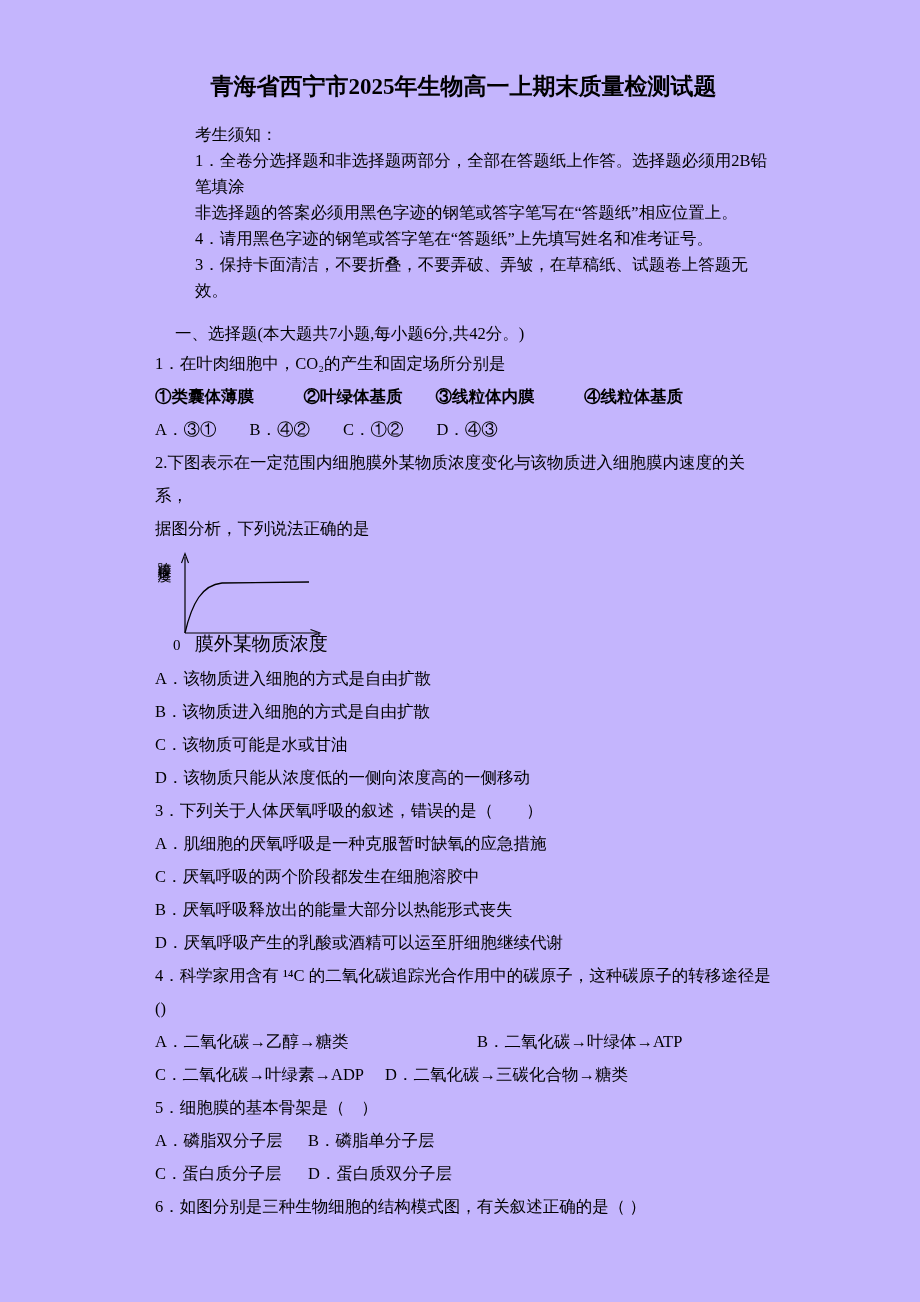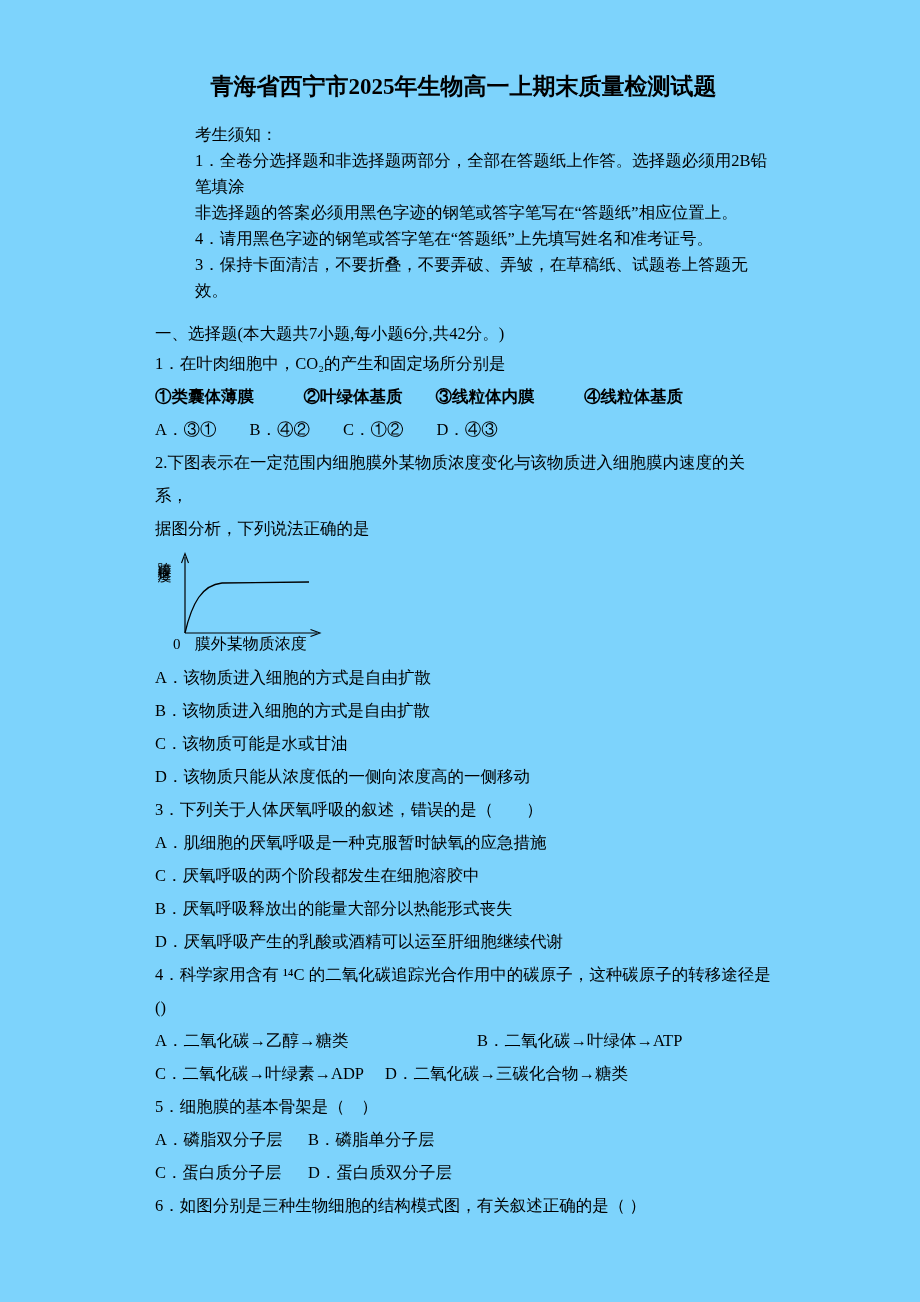--- a/index.html
+++ b/index.html
@@ -1,20 +1,20 @@
 <!DOCTYPE html>
 <html><head>
 <meta charset="utf-8">
 <style>
   html, body { margin: 0; padding: 0; background: #ffffff; }
   .page {
     width: 920px;
     min-height: 1302px;
     margin: 0 auto;
-    background: #7dd3fc;
+    background: #c4b5fd;
     color: #000000;
     font-family: "Liberation Serif", "DejaVu Serif", serif;
     box-sizing: border-box;
     padding: 72px 148px 60px 155px;
     position: relative;
     overflow: hidden;
   }
   .title {
     font-size: 23px;
     line-height: 30px;
@@ -25,20 +25,21 @@
   p { margin: 0; white-space: pre-wrap; }
   .notice p {
     font-size: 16.5px;
     line-height: 26px;
     margin-left: 40px;
   }
   .section-heading {
     margin-top: 17px;
     font-size: 16.5px;
     line-height: 26px;
+    margin-left: 20px;
   }
   .q {
     font-size: 16.5px;
     line-height: 33px;
   }
   .bold { font-weight: 700; }
   .cell { display: inline-block; }
   .w322 { width: 322px; }
   .w230 { width: 230px; }
   .w153 { width: 153px; }
@@ -68,21 +69,21 @@
     white-space: nowrap;
   }
   .graph-origin {
     display: inline-block;
     width: 12px;
     margin-left: -2px;
   }
   .graph-xlabel {
     display: inline-block;
     margin-left: 6px;
-    font-size: 16px;
+    font-size: 19px;
   }
 </style>
 </head>
 <body>
 
 <div class="page">
 
   <h1 class="title">青海省西宁市2025年生物高一上期末质量检测试题</h1>
 
   <div class="notice">

